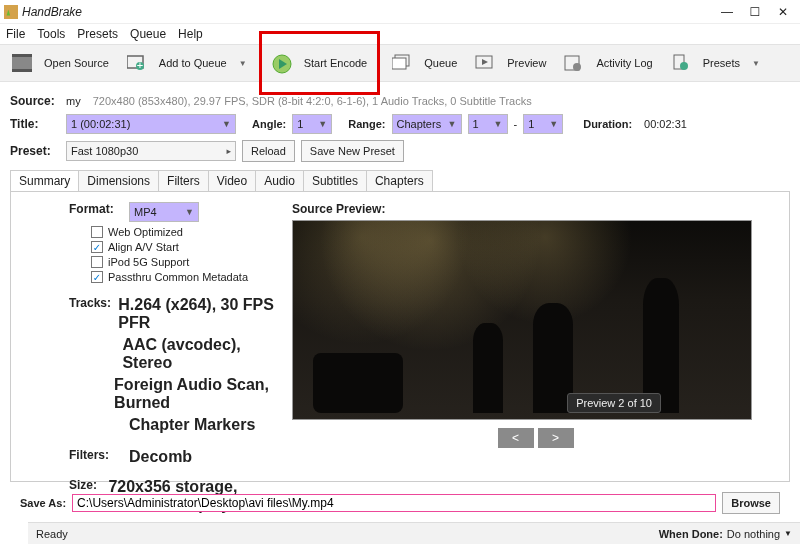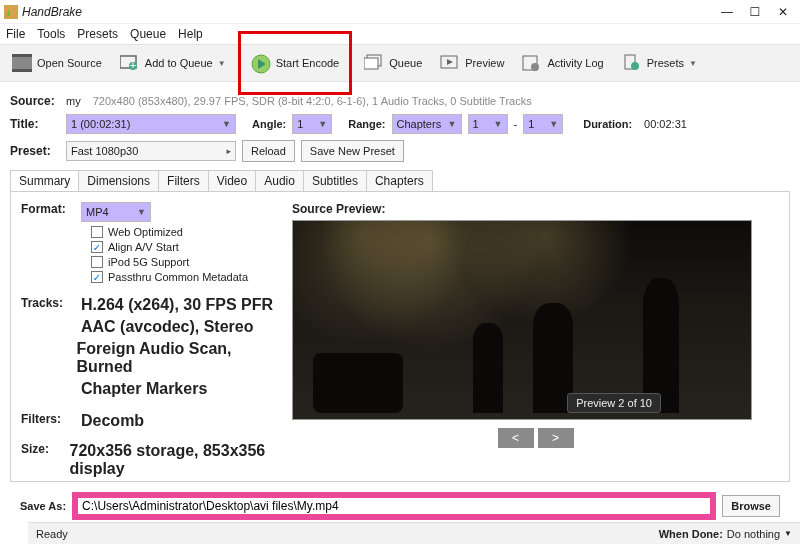--- a/index.html
+++ b/index.html
@@ -5,55 +5,55 @@
 * { box-sizing: border-box; margin: 0; padding: 0; font-family: "Segoe UI", Tahoma, sans-serif; font-size: 11px; }
 body { background: #fff; width: 800px; height: 544px; overflow: hidden; color: #222; }
 .titlebar { height: 24px; display: flex; align-items: center; padding: 0 4px; background: #fff; border-bottom: 1px solid #eee; }
 .titlebar .icon { width: 14px; height: 14px; margin-right: 4px; }
 .titlebar .title { flex: 1; font-size: 12px; font-style: italic; }
 .winbtns { display: flex; gap: 14px; margin-right: 6px; }
 .winbtn { width: 14px; height: 14px; display:flex; align-items:center; justify-content:center; font-size:12px; }
 .menubar { height: 20px; display: flex; align-items: center; gap: 12px; padding: 0 6px; background:#fff; }
 .menubar span { font-size: 12px; }
 .toolbar { height: 38px; background: #f2f2f2; border-top:1px solid #e2e2e2; border-bottom:1px solid #e2e2e2; display: flex; align-items: center; padding: 0 6px; gap: 6px; }
-.tbtn { display:flex; align-items:center; gap:5px; padding: 4px 6px; font-size:12px;text-align:center; }
+.tbtn { display:flex; align-items:center; gap:12px; padding: 4px 6px; font-size:12px;text-align:center; }
 .ticon { width: 20px; height: 18px; display:inline-block; }
 .highlight { border: 3px solid #e00000; padding: 16px 4px; }
 .content { padding: 6px 10px; }
 .row { display:flex; align-items:center; gap:6px; margin: 6px 0; }
 .lbl { font-weight: bold; font-size:12px; width: 50px; }
 .combo, .numbox, .txt { border:1px solid #bbb; background:#c4b5fd; height:20px; padding:0 4px; display:flex; align-items:center; font-size:12px; }
 .combo { justify-content:space-between; }
 .combo .arr { font-size:9px; color:#555; }
 .gray { color:#888; }
 .btn { border:1px solid #aaa; background:#f7f7f7; height:22px; padding:0 8px; display:inline-flex; align-items:center; font-size:12px; }
 .tabs { display:flex; border-bottom:1px solid #ccc; margin-top:8px; }
 .tab { border:1px solid #ccc; border-bottom:none; padding:3px 8px; font-size:12px; margin-right:-1px; background:#f7f7f7; }
 .tab.active { background:#fff; }
 .pane { border:1px solid #ccc; border-top:none; padding:10px; height: 290px; display:flex; gap:16px; }
 .left { width: 255px; }
-.kv { display:flex; margin-bottom:4px; }
+.kv { display:flex; margin-bottom:4px;margin-left:48px; }
 .k { font-weight:bold; width:60px; font-size:12px; }
 .v { font-size:16px;font-weight:bold; }
 .chk { display:flex; align-items:center; gap:5px; margin:3px 0 3px 70px; font-size:12px; }
 .chk .box { width:12px; height:12px; border:1px solid #777; display:flex; align-items:center; justify-content:center; font-size:10px; color:#0078d4; }
 .right { flex:1; display:flex; flex-direction:column; }
 .preview-title { font-weight:bold; margin-bottom:4px; font-size:12px; }
 .preview { flex:0 0 200px; background:#1a1814; border:1px solid #999; position:relative; width:460px; }
 .preview .scene { position:absolute; inset:0; background:
   radial-gradient(circle at 30% 10%, rgba(255,220,130,.25), transparent 30%),
   radial-gradient(circle at 55% 8%, rgba(255,220,130,.22), transparent 28%),
   radial-gradient(circle at 15% 8%, rgba(255,220,130,.2), transparent 25%),
   linear-gradient(#0d0c0a,#1b1814 40%,#26221d); }
 .sil { position:absolute; bottom:6px; background:#0a0908; border-radius:40% 40% 0 0 / 20% 20% 0 0; }
 .preview .badge { position:absolute; bottom:6px; right:90px; background:#2b2b2b; color:#eee; border:1px solid #555; padding:3px 8px; font-size:11px; border-radius:3px; }
 .prevnav { display:flex; gap:4px; justify-content:center; margin-top:8px; }
 .pnav { background:#8a8a8a; color:#fff; width:36px; height:20px; display:flex; align-items:center; justify-content:center; border:none; font-size:12px; }
 .saveas { display:flex; align-items:center; gap:6px; padding: 10px 10px 4px; }
-.saveas input { flex:1; height:28px; border:6px solid #ec4899; padding:4px 4px; font-size:12px; }
+.saveas input { flex:1; height:18px; border:1px solid #ec4899; padding:4px 4px; font-size:12px; }
 .statusbar { position:absolute; bottom:0; left:0; right:0; height:22px; background:#f2f2f2; border-top:1px solid #ddd; display:flex; align-items:center; padding:0 8px; font-size:12px; justify-content:space-between;margin-left:28px; }
 .statusbar .wd { display:flex; align-items:center; gap:4px; }
 </style>
 </head>
 <body>
 
 <div class="titlebar">
   <span class="icon">
     <svg viewBox="0 0 16 16">
         <rect width="16" height="16" fill="#d4a24b"></rect>

